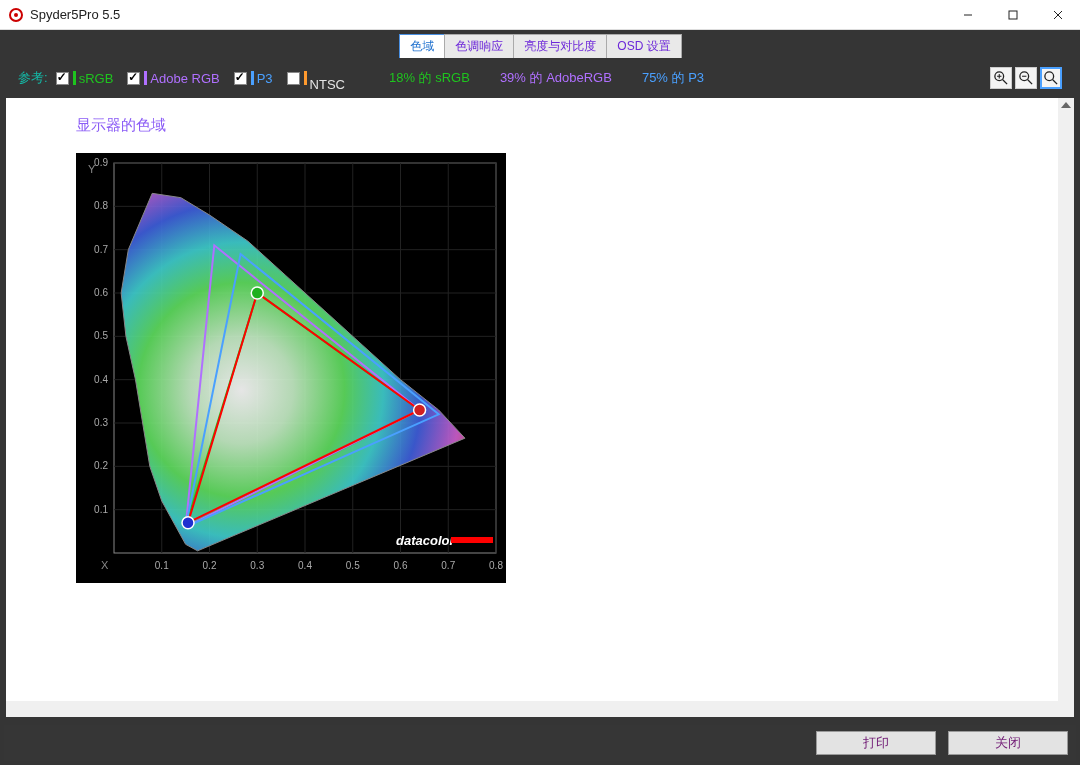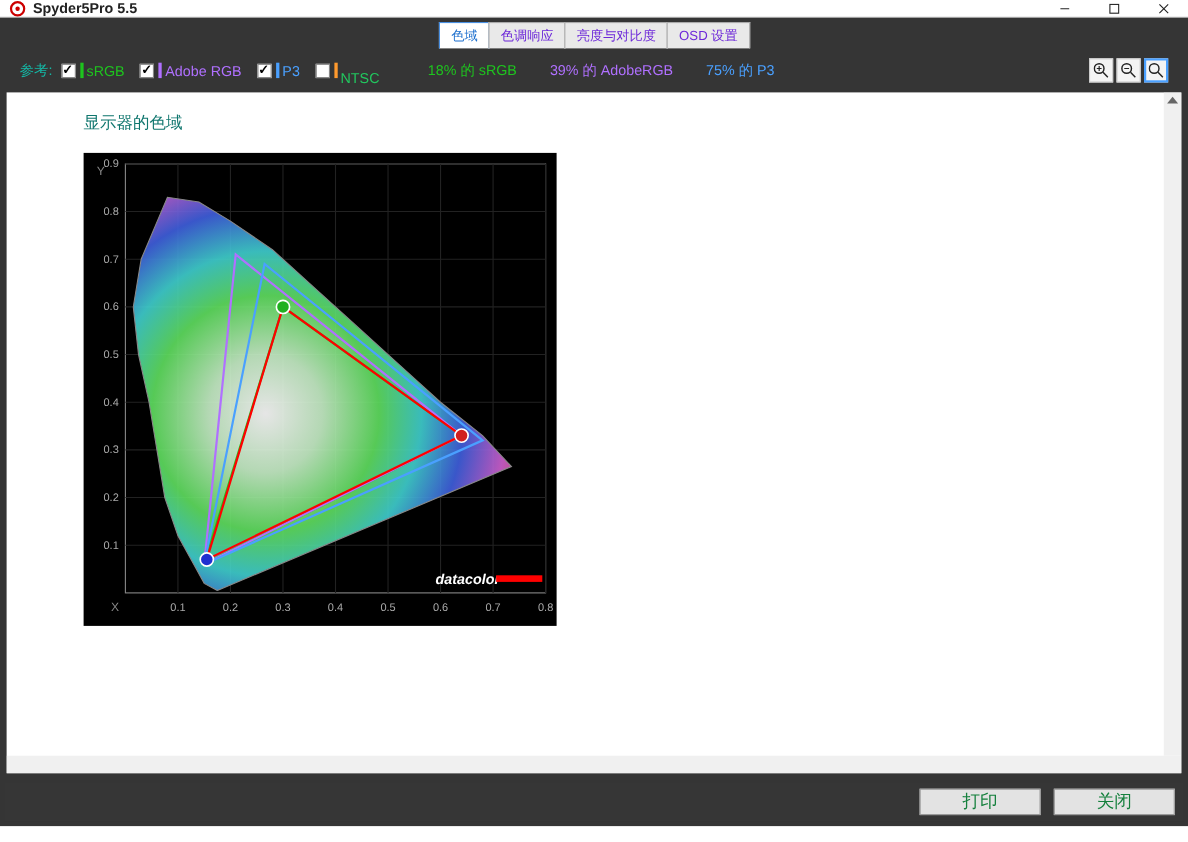--- a/index.html
+++ b/index.html
@@ -1,20 +1,20 @@
 <!DOCTYPE html>
 <html><head>
 <meta charset="utf-8">
 <style>
   * { margin: 0; padding: 0; box-sizing: border-box; }
   body { font-family: "Segoe UI", Tahoma, sans-serif; font-size: 13px; background: #fff; width: 1080px; height: 765px; overflow: hidden; }
 
   .titlebar {
-    height: 16px; background: #fff; display: flex; align-items: center;
-    padding-left: 8px; border-bottom: 1px solid #ddd; font-weight: bold;
+    height: 30px; background: #fff; display: flex; align-items: center;
+    padding-left: 8px; border-bottom: 1px solid #ddd;
   }
   .titlebar .logo { width: 16px; height: 16px; margin-right: 6px; display:flex; align-items:center; justify-content:center; }
   .titlebar .title { flex: 1; color: #222; }
   .titlebar .controls { display: flex; }
   .titlebar .ctrl { width: 45px; height: 30px; display: flex; align-items: center; justify-content: center; font-size: 14px; color: #222; }
 
   .outer {
     height: 735px; background: #353535; padding: 4px; display:flex; flex-direction:column;
   }
 
@@ -33,45 +33,45 @@
     color: #ddd; font-size: 13px; margin-top:6px; margin-bottom:6px;
   }
   .toolbar .ref-label { color: #14b8a6; margin-right: 8px; }
   .toolbar .cb-wrap { display:flex; align-items:center; margin-right: 14px; }
   .toolbar .cb { width:13px; height:13px; background:#fff; border:1px solid #888; margin-right:4px; position:relative; }
   .toolbar .cb.checked::after { content:"✓"; position:absolute; top:-3px; left:0px; font-size:12px; color:#000; font-weight:bold; }
   .toolbar .swatch { width:3px; height:14px; margin-right:3px; }
   .toolbar .lbl-srgb { color:#1ec41e; }
   .toolbar .lbl-argb { color:#b070ff; }
   .toolbar .lbl-p3 { color:#4aa0ff; }
-  .toolbar .lbl-ntsc { color:#22c55e;margin-top:13px; }
+  .toolbar .lbl-ntsc { color:#e5e5e5;margin-top:13px; }
   .toolbar .res { margin-left: 30px; }
   .toolbar .res1 { color:#1ec41e; }
   .toolbar .res2 { color:#b070ff; }
   .toolbar .res3 { color:#4aa0ff; }
   .toolbar .spacer { flex: 1; }
   .toolbar .zoom { width:22px; height:22px; border:1px solid #ccc; margin-left:3px; display:flex; align-items:center; justify-content:center; background:#f4f4f4; cursor:pointer; }
   .toolbar .zoom svg { width:14px; height:14px; }
   .toolbar .zoom.active { border:2px solid #4aa0ff; }
 
   .content-panel {
     flex:1; background:#fff; margin: 0 2px; overflow:auto; position:relative; padding: 18px 70px;
   }
-  .panel-title { color:#0f766e; font-size:15px; margin-bottom:18px; }
+  .panel-title { color:#8b5cf6; font-size:15px; margin-bottom:18px; }
   .chart-box { width:430px; height:430px; background:#000; position:relative; }
   .summary-text { margin-top:30px; color:#333; font-size:14px; }
 
   .scrollbar-v { position:absolute; right:0; top:0; bottom:16px; width:16px; background:#f0f0f0; }
   .scrollbar-v::before { content:""; position:absolute; top:0; left:3px; width:0;height:0;border-left:5px solid transparent;border-right:5px solid transparent;border-bottom:6px solid #666; margin-top:4px;}
   .scrollbar-h { position:absolute; left:0; right:0; bottom:0; height:16px; background:#f0f0f0; }
 
   .bottom-bar {
     height: 36px; display:flex; align-items:center; justify-content:flex-end; padding: 0 8px; gap:12px; background:#363636; margin-top:8px;
   }
-  .btn { width:110px; height:24px; background:#e3e3e3; border:1px solid #9a9a9a; font-size:16px; display:flex; align-items:center; justify-content:center; cursor:pointer; color:#15803d; }
+  .btn { width:120px; height:24px; background:#e3e3e3; border:1px solid #9a9a9a; font-size:13px; display:flex; align-items:center; justify-content:center; cursor:pointer; color:#701a75; }
 
   .chart-box svg { width:100%; height:100%; display:block; }
   .tick-label { fill:#aaa; font-size:10px; font-family:sans-serif; }
   .axis-label { fill:#888; font-size:11px; font-family:sans-serif; }
   .brand { fill:#fff; font-size:13px; font-family:sans-serif; font-weight:bold; font-style:italic;}
 </style>
 </head>
 <body>
 
 <div class="titlebar">

